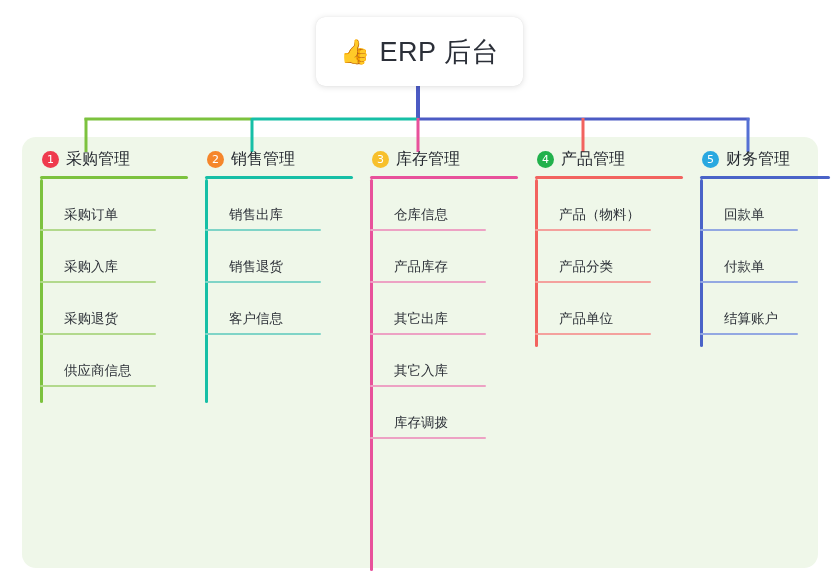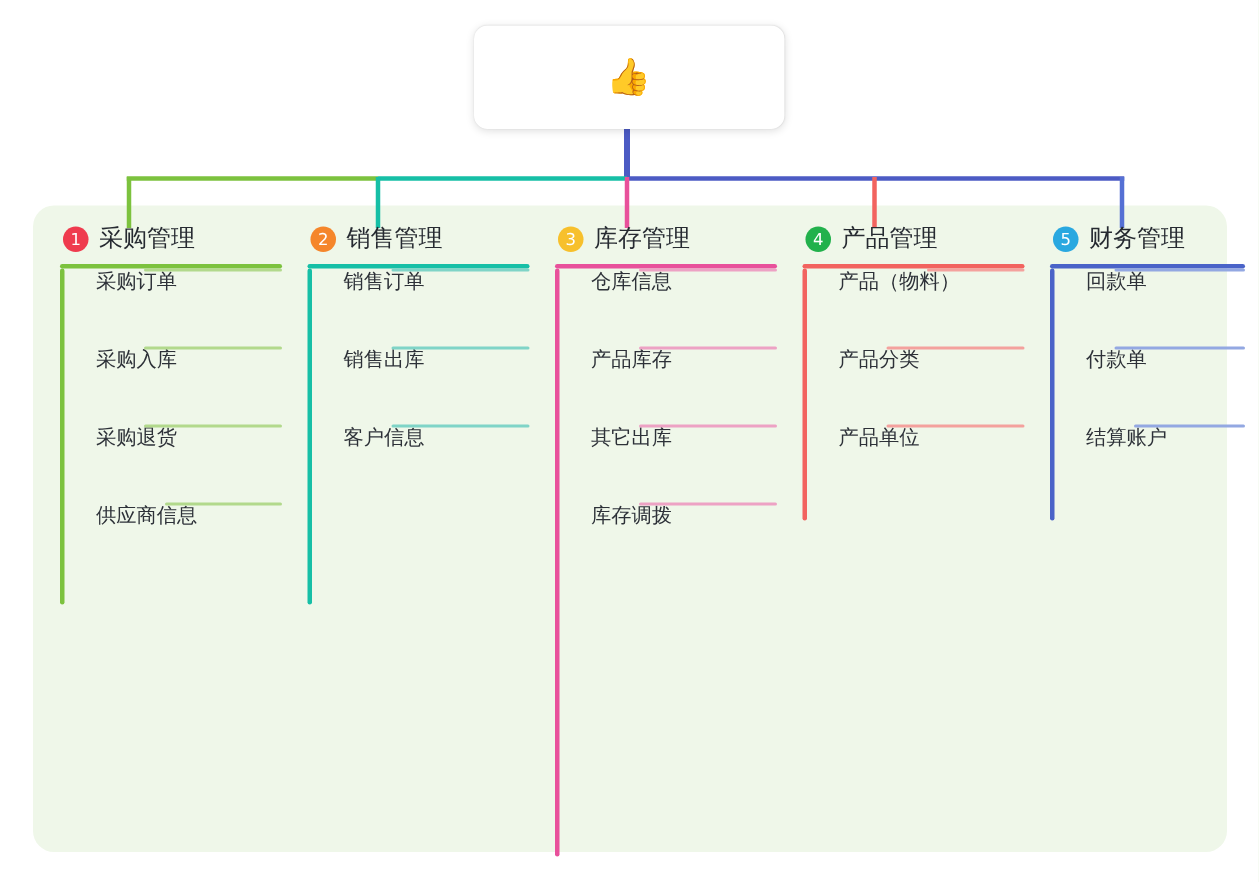--- a/index.html
+++ b/index.html
@@ -64,21 +64,21 @@
 
   .col-rule{height:3px;border-radius:2px;margin-top:4px;}
 
   .branch{position:relative;margin-top:0;}
   .spine{position:absolute;left:0;top:0;width:3px;border-radius:2px;}
 
   .leaf{
     position:relative;
     height:52px;
     padding-left:22px;
-    display:flex;flex-direction:row;justify-content:flex-end;
+    display:flex;flex-direction:column;justify-content:flex-end;
   }
   .leaf-text{
     font-size:13.5px;color:#2d3138;
     padding-bottom:5px;padding-left:2px;white-space:nowrap;
   }
   .leaf-underline{height:2px;border-radius:1px;}
 </style>
 </head>
 <body>
 
@@ -94,20 +94,21 @@
       <line x1="86" y1="118" x2="86" y2="152" stroke="#7cc23e" stroke-width="3" stroke-linecap="butt"></line>
       <line x1="252" y1="118" x2="252" y2="152" stroke="#16bfa6" stroke-width="3" stroke-linecap="butt"></line>
       <line x1="418" y1="118" x2="418" y2="152" stroke="#e8519b" stroke-width="3" stroke-linecap="butt"></line>
       <line x1="583" y1="118" x2="583" y2="152" stroke="#f2635f" stroke-width="3" stroke-linecap="butt"></line>
       <line x1="748" y1="118" x2="748" y2="152" stroke="#5570d4" stroke-width="3" stroke-linecap="butt"></line>
     </svg>
 
   <div id="root-node">
     <div id="root-label">
       <span class="thumb">👍</span>
+      <span>ERP 后台</span>
     </div>
   </div>
 
   <div id="columns-host">
       <div class="column" style="left: 40px; width: 148px;">
         <div class="col-head">
           <span class="badge" style="background: rgb(239, 59, 78);">1</span>
           <span class="col-title">采购管理</span>
         </div>
         <div class="col-rule" style="background: rgb(124, 194, 62); width: 148px;"></div>
@@ -133,28 +134,28 @@
       </div>
       <div class="column" style="left: 205px; width: 148px;">
         <div class="col-head">
           <span class="badge" style="background: rgb(245, 134, 43);">2</span>
           <span class="col-title">销售管理</span>
         </div>
         <div class="col-rule" style="background: rgb(22, 191, 166); width: 148px;"></div>
         <div class="branch">
           <div class="spine" style="background: rgb(22, 191, 166); height: 224px;"></div>
           <div class="leaf">
-            <div class="leaf-text">销售订单</div>
-            <div class="leaf-underline" style="background: rgb(127, 212, 199); margin-left: -22px; width: 116px;"></div>
-          </div>
-          <div class="leaf">
             <div class="leaf-text">销售出库</div>
             <div class="leaf-underline" style="background: rgb(127, 212, 199); margin-left: -22px; width: 116px;"></div>
           </div>
           <div class="leaf">
+            <div class="leaf-text">销售退货</div>
+            <div class="leaf-underline" style="background: rgb(127, 212, 199); margin-left: -22px; width: 116px;"></div>
+          </div>
+          <div class="leaf">
             <div class="leaf-text">客户信息</div>
             <div class="leaf-underline" style="background: rgb(127, 212, 199); margin-left: -22px; width: 116px;"></div>
           </div>
         </div>
       </div>
       <div class="column" style="left: 370px; width: 148px;">
         <div class="col-head">
           <span class="badge" style="background: rgb(247, 192, 44);">3</span>
           <span class="col-title">库存管理</span>
         </div>
@@ -167,20 +168,24 @@
           </div>
           <div class="leaf">
             <div class="leaf-text">产品库存</div>
             <div class="leaf-underline" style="background: rgb(237, 162, 196); margin-left: -22px; width: 116px;"></div>
           </div>
           <div class="leaf">
             <div class="leaf-text">其它出库</div>
             <div class="leaf-underline" style="background: rgb(237, 162, 196); margin-left: -22px; width: 116px;"></div>
           </div>
           <div class="leaf">
+            <div class="leaf-text">其它入库</div>
+            <div class="leaf-underline" style="background: rgb(237, 162, 196); margin-left: -22px; width: 116px;"></div>
+          </div>
+          <div class="leaf">
             <div class="leaf-text">库存调拨</div>
             <div class="leaf-underline" style="background: rgb(237, 162, 196); margin-left: -22px; width: 116px;"></div>
           </div>
         </div>
       </div>
       <div class="column" style="left: 535px; width: 148px;">
         <div class="col-head">
           <span class="badge" style="background: rgb(34, 177, 76);">4</span>
           <span class="col-title">产品管理</span>
         </div>

